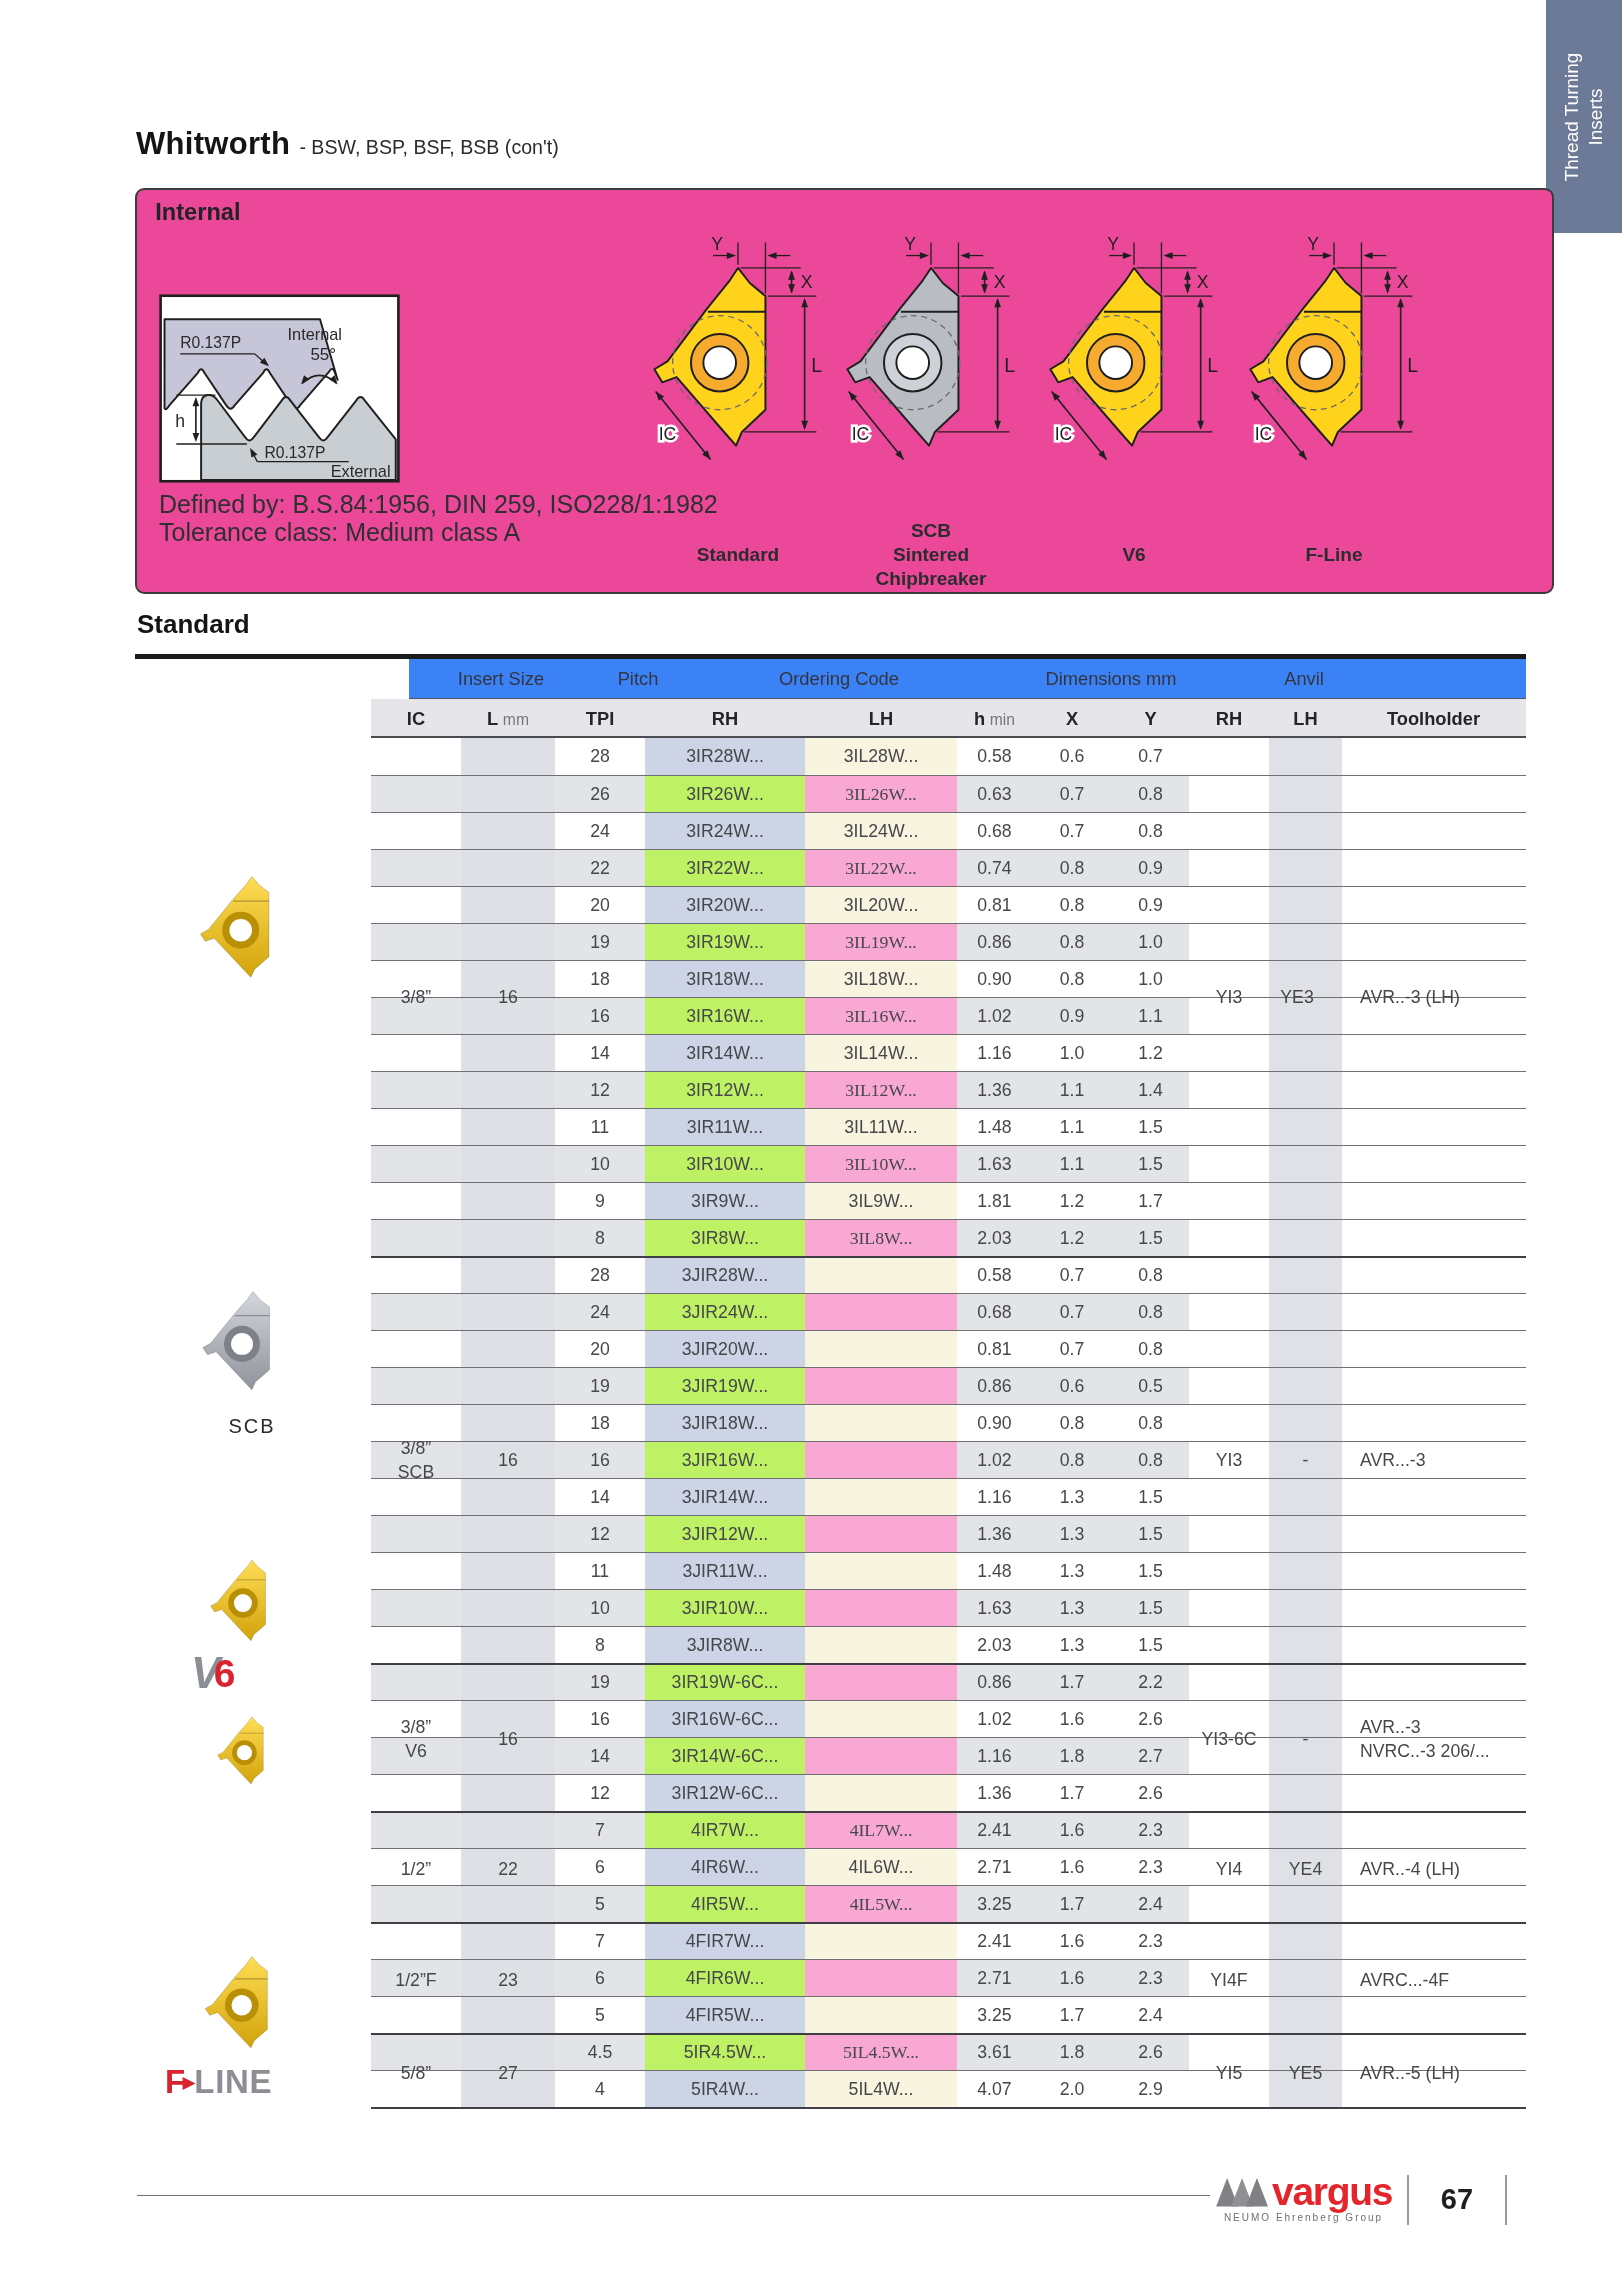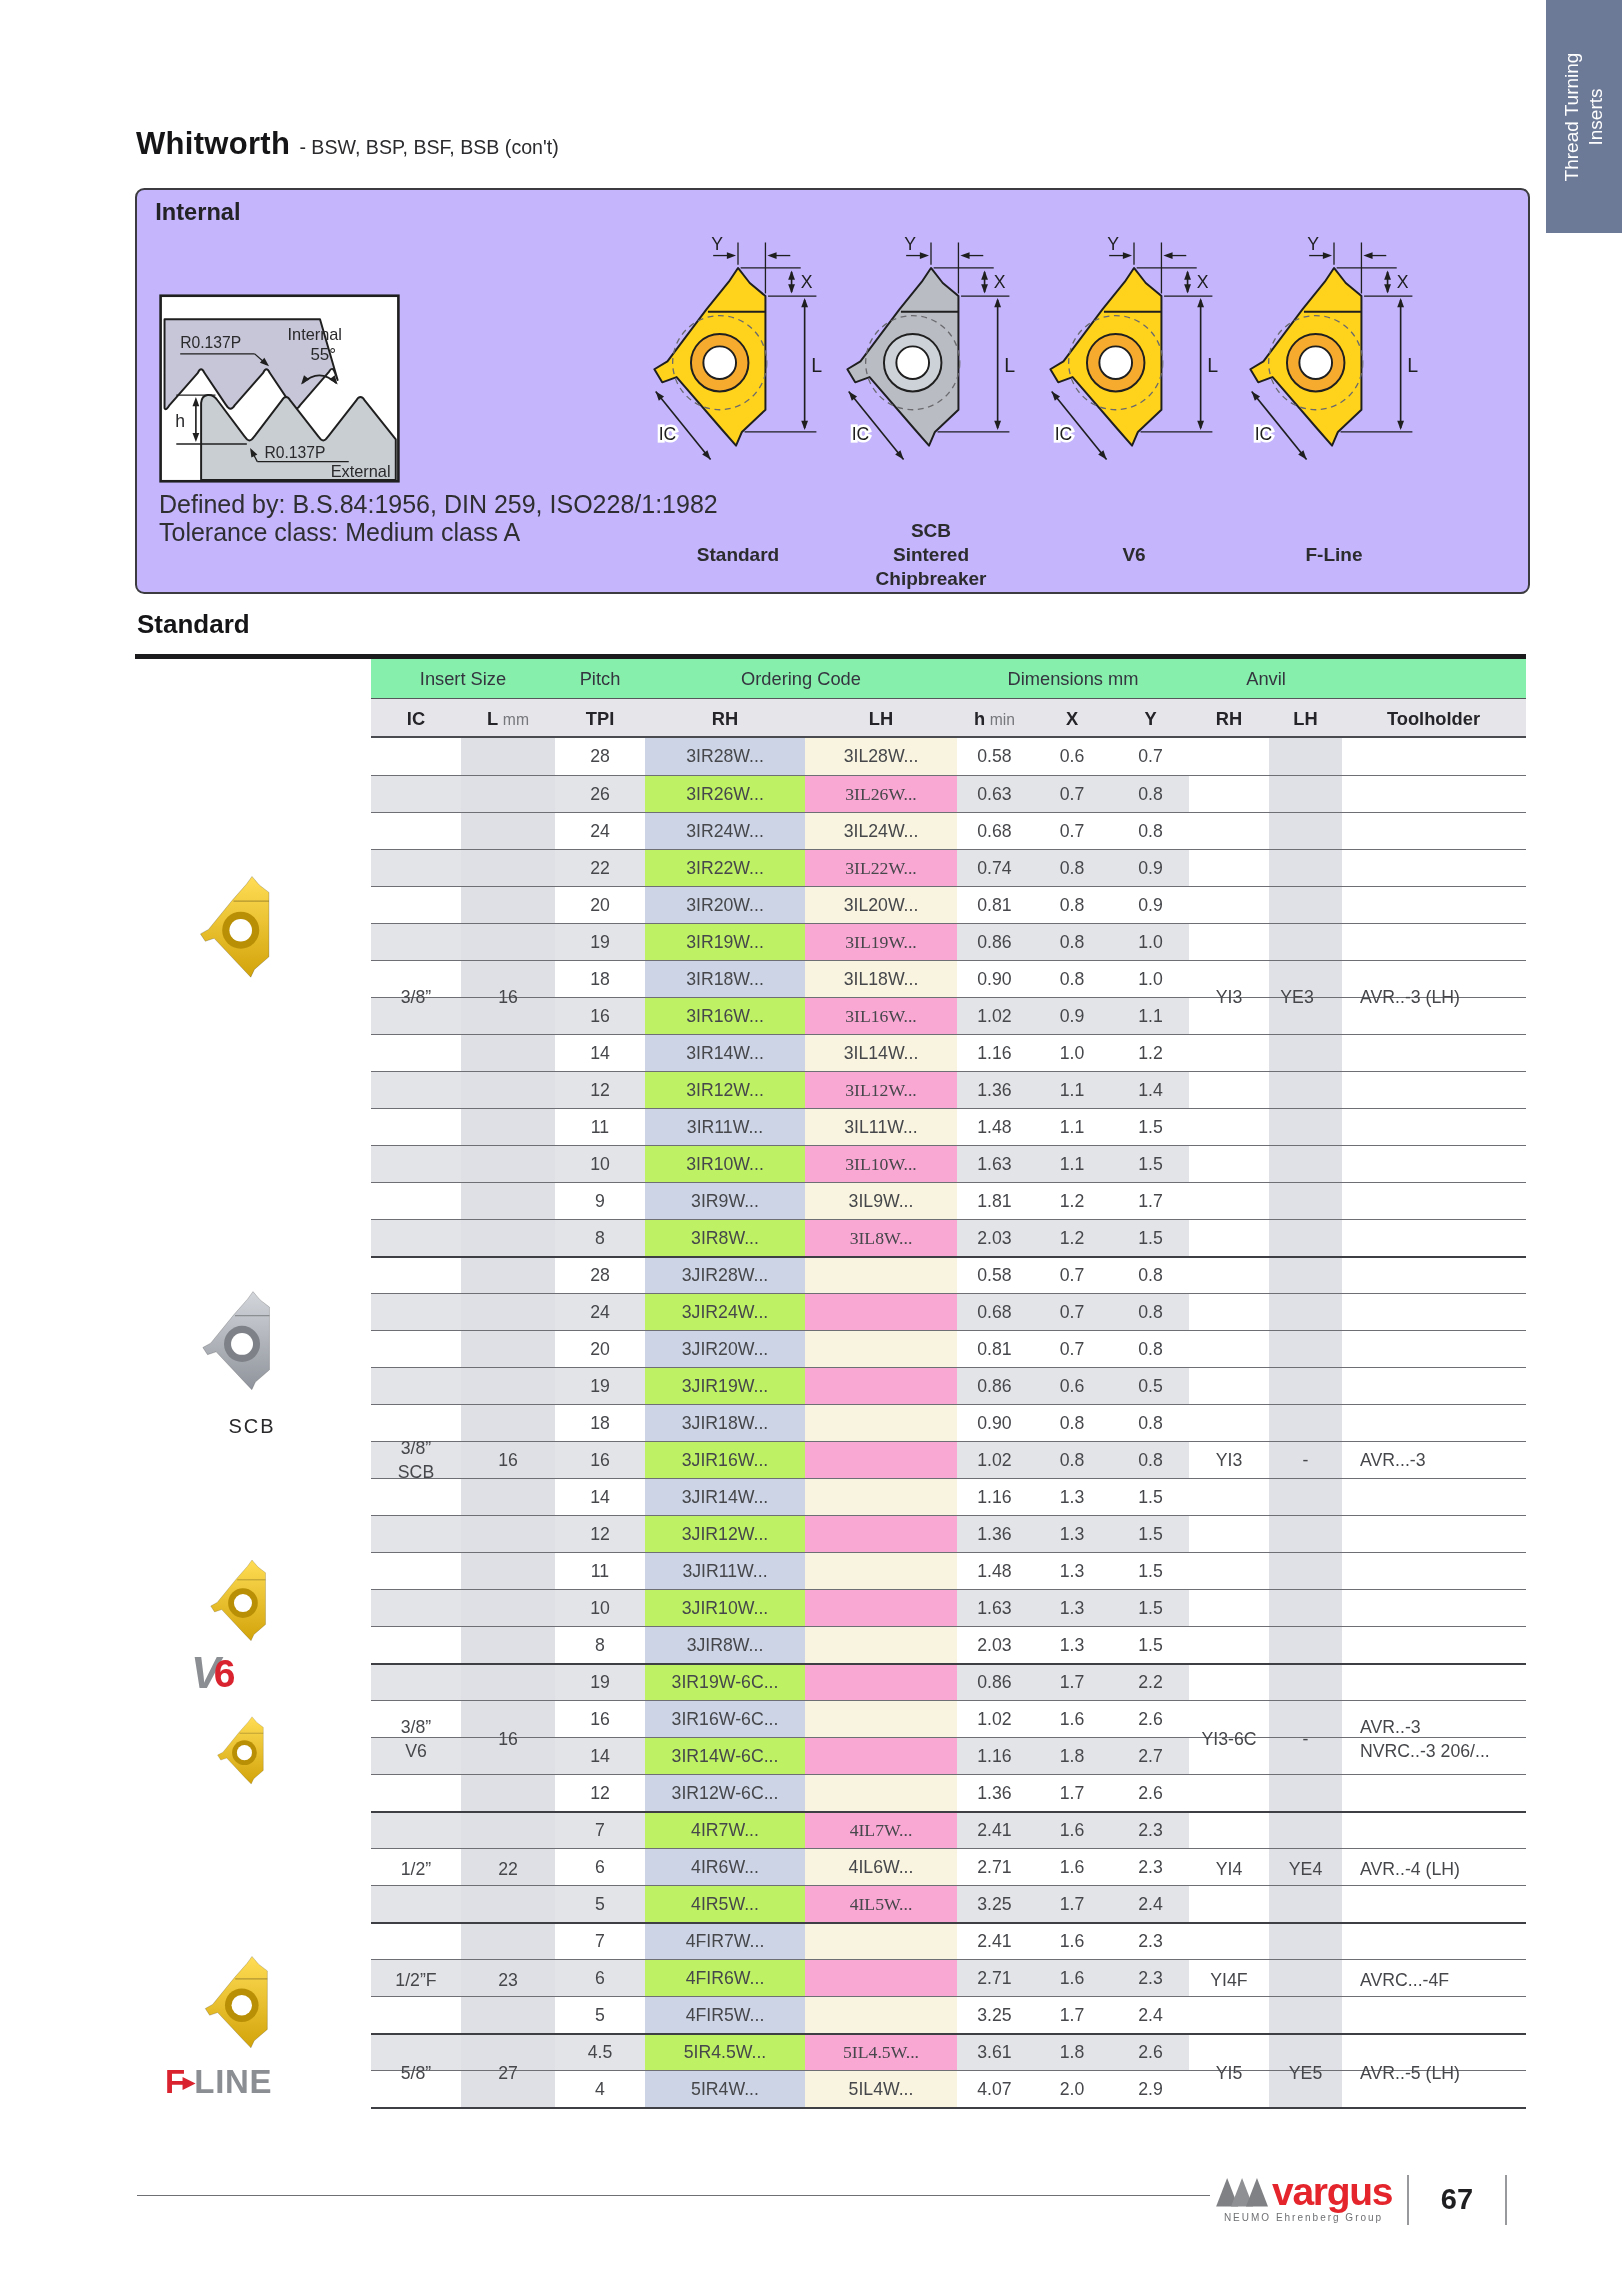--- a/index.html
+++ b/index.html
@@ -8,21 +8,21 @@
   
   #title-row{position:absolute;left:136px;top:126px;display:flex;align-items:baseline;gap:9.2px;}
   #title-main{font-size:31px;font-weight:700;color:#151517;letter-spacing:0.3px;}
   #title-sub{font-size:19.6px;font-weight:400;color:#2b2b2e;}
   #side-tab{position:absolute;left:1546px;top:0;width:77px;height:233px;
             display:flex;align-items:center;justify-content:center;}
   #side-tab .rot{transform:rotate(-90deg);white-space:nowrap;color:#fff;font-size:19px;
             line-height:24px;text-align:center;}
   
   #internal-box{position:absolute;left:135px;top:188px;width:1391px;height:402px;
-                border:2px solid #3c3c40;border-radius:9.2px;background:#c4b5fd;}
+                border:2px solid #3c3c40;border-radius:9.2px;background:#ec4899;padding-left:24px;}
   #internal-heading{position:absolute;left:18.3px;top:9.2px;font-size:23.6px;font-weight:600;color:#232326;}
   #profile-wrap{position:absolute;left:21px;top:103px;}
   #defined-lines{position:absolute;left:22px;top:301px;font-size:25px;color:#2f2f31;line-height:27.5px;}
   .variant{position:absolute;top:42px;width:196px;height:353px;}
   .variant .cap{position:absolute;left:0;top:283px;width:100%;height:79px;display:flex;
                 flex-direction:column;align-items:center;justify-content:center;
                 font-size:19px;font-weight:600;color:#2c2c2e;line-height:24px;text-align:center;}
   svg text{font-family:"Liberation Sans","DejaVu Sans",sans-serif;}
   
   #std-title{position:absolute;left:137px;top:609px;font-size:26px;font-weight:700;color:#151517;}
@@ -248,21 +248,21 @@
             <text x="42" y="318" font-size="27" fill="#1f1f1f" text-anchor="middle" stroke="#fff" stroke-width="8" style="paint-order:stroke">IC</text>
           </svg><div class="cap">
             <div>F-Line</div>
           </div></div>
       </div>
   </div>
 
   <div id="std-title">Standard</div>
   <div id="top-rule"></div>
   <div id="table">
-    <div id="ghead" style="background: #86efac;">
+    <div id="ghead" style="background: #3b82f6; margin-left: 38px;">
         <div class="gcell">Insert Size</div>
         <div class="gcell">Pitch</div>
         <div class="gcell">Ordering Code</div>
         <div class="gcell">Dimensions mm</div>
         <div class="gcell">Anvil</div>
         <div class="gcell"></div>
       </div>
     <div id="subhead" style="background: rgb(230, 230, 234);">
         <div class="scell">
           <span>IC</span>

